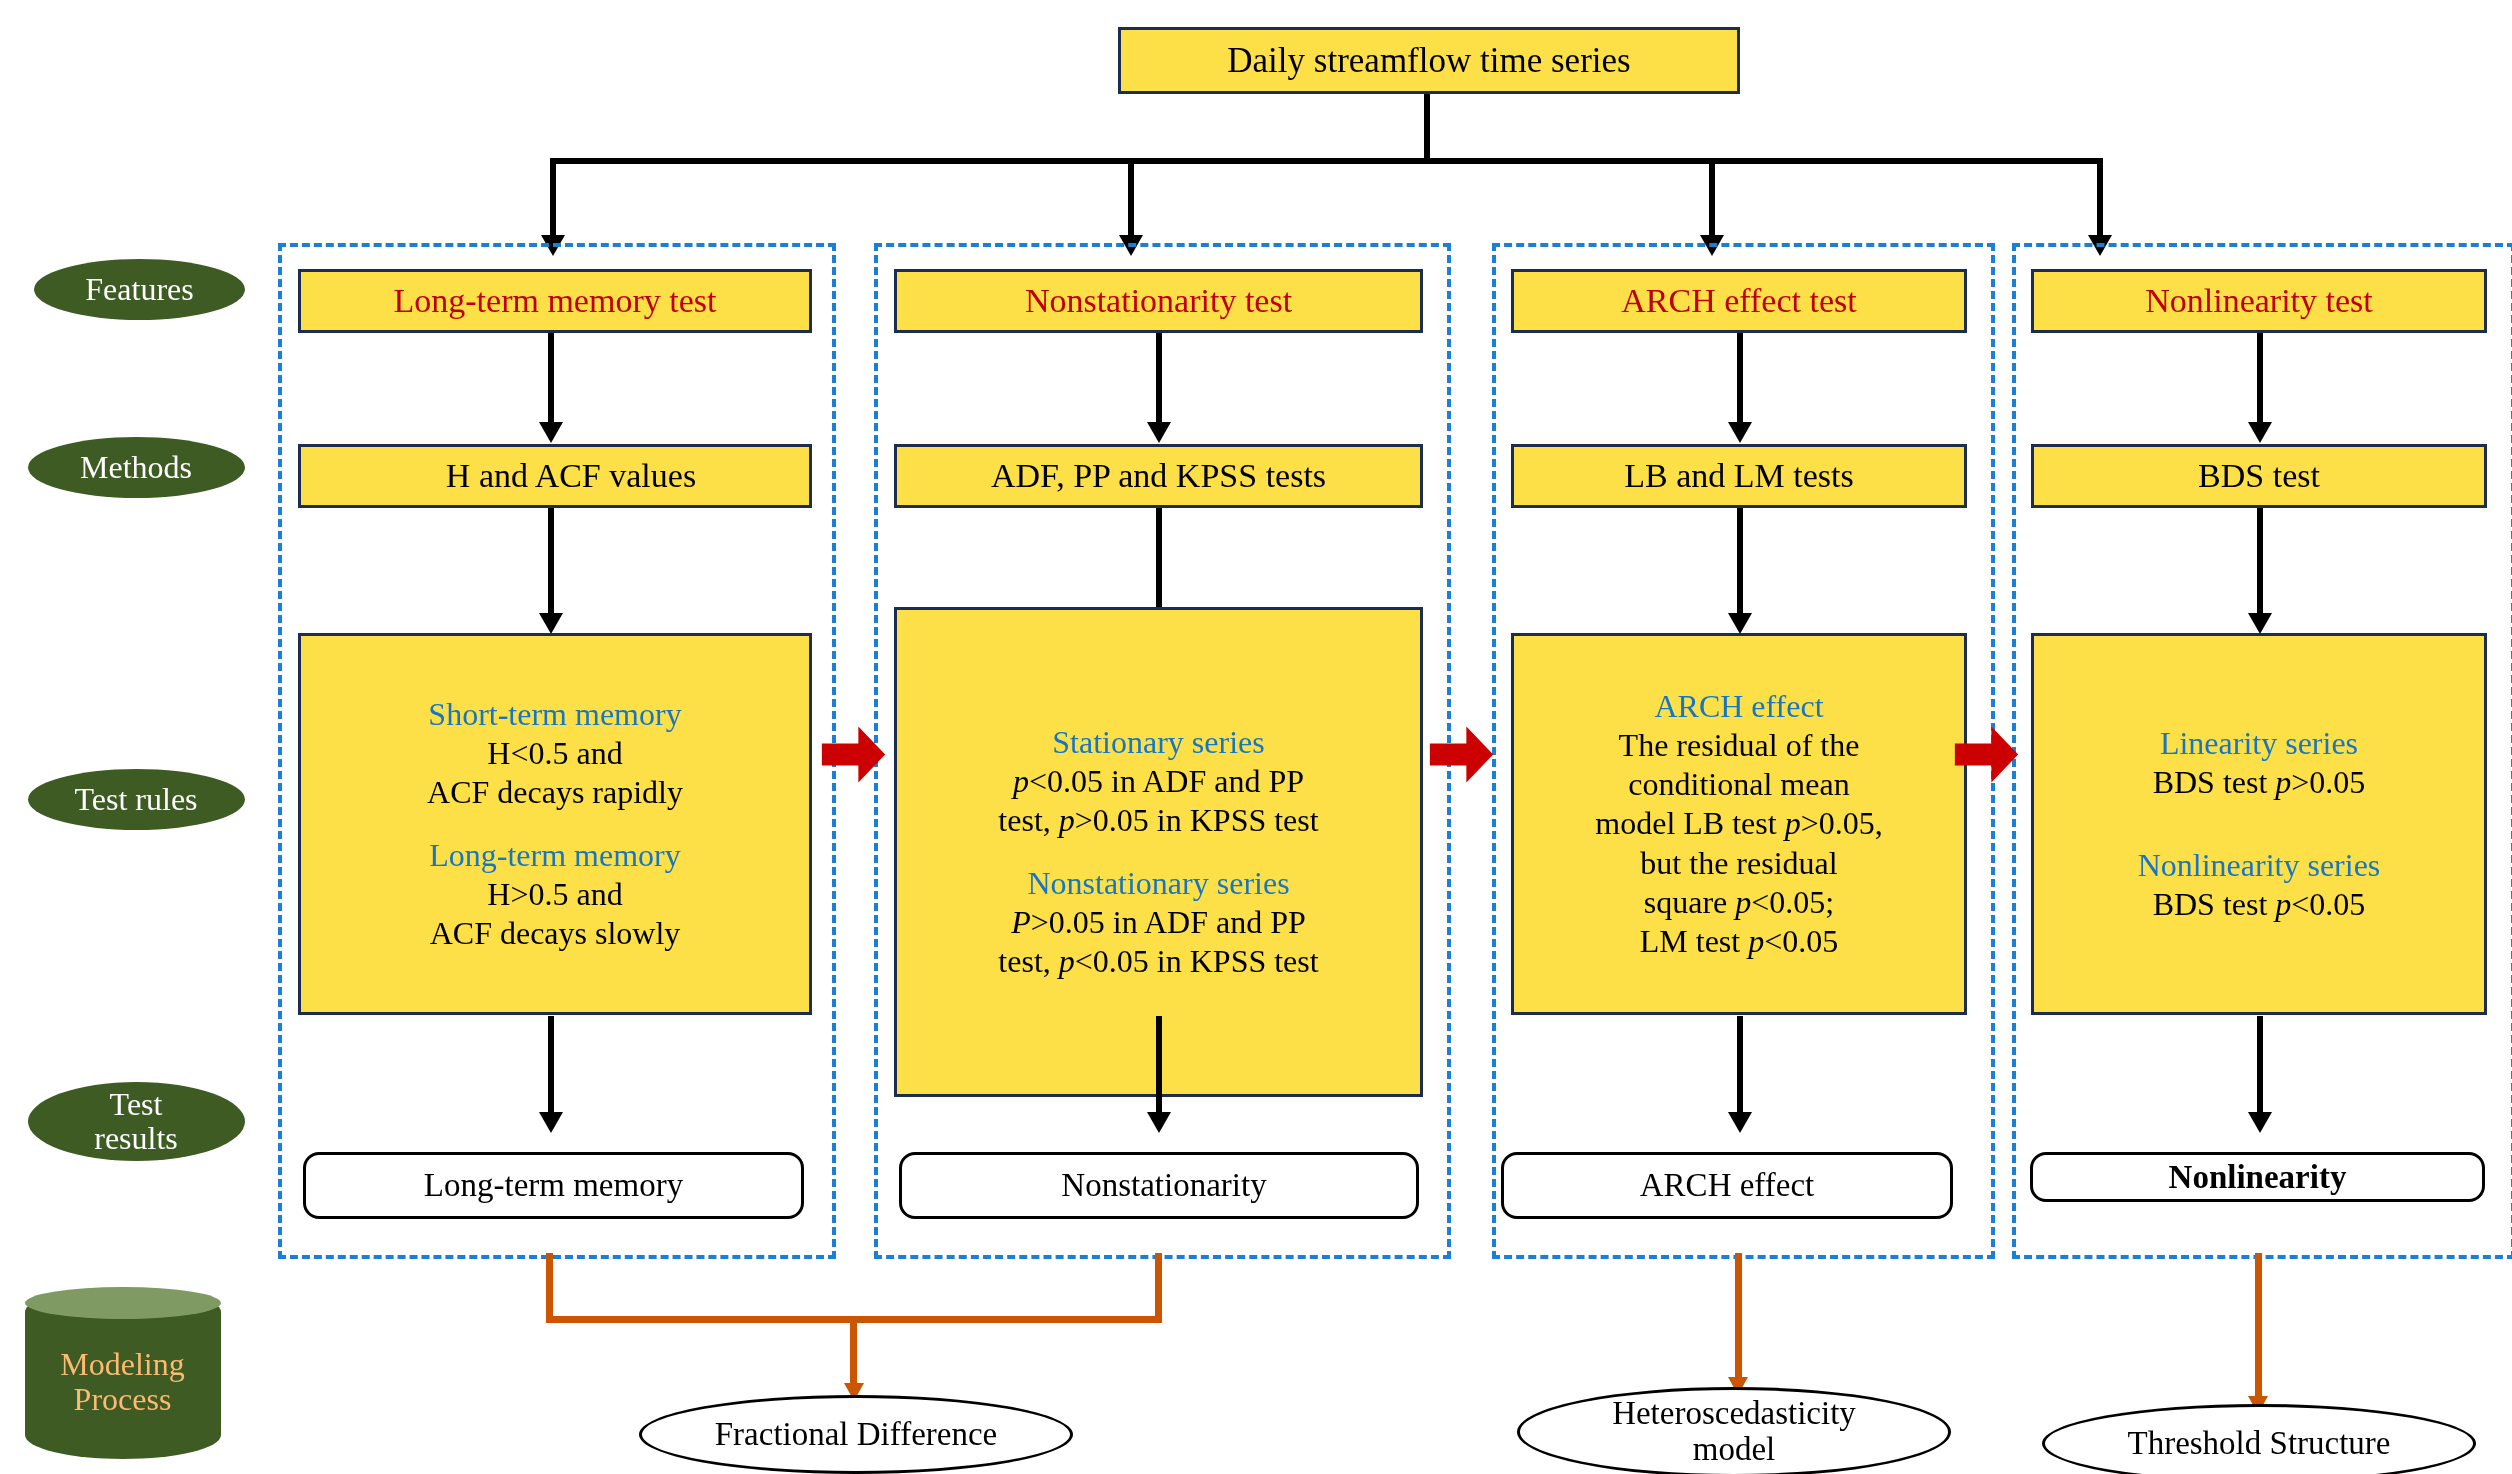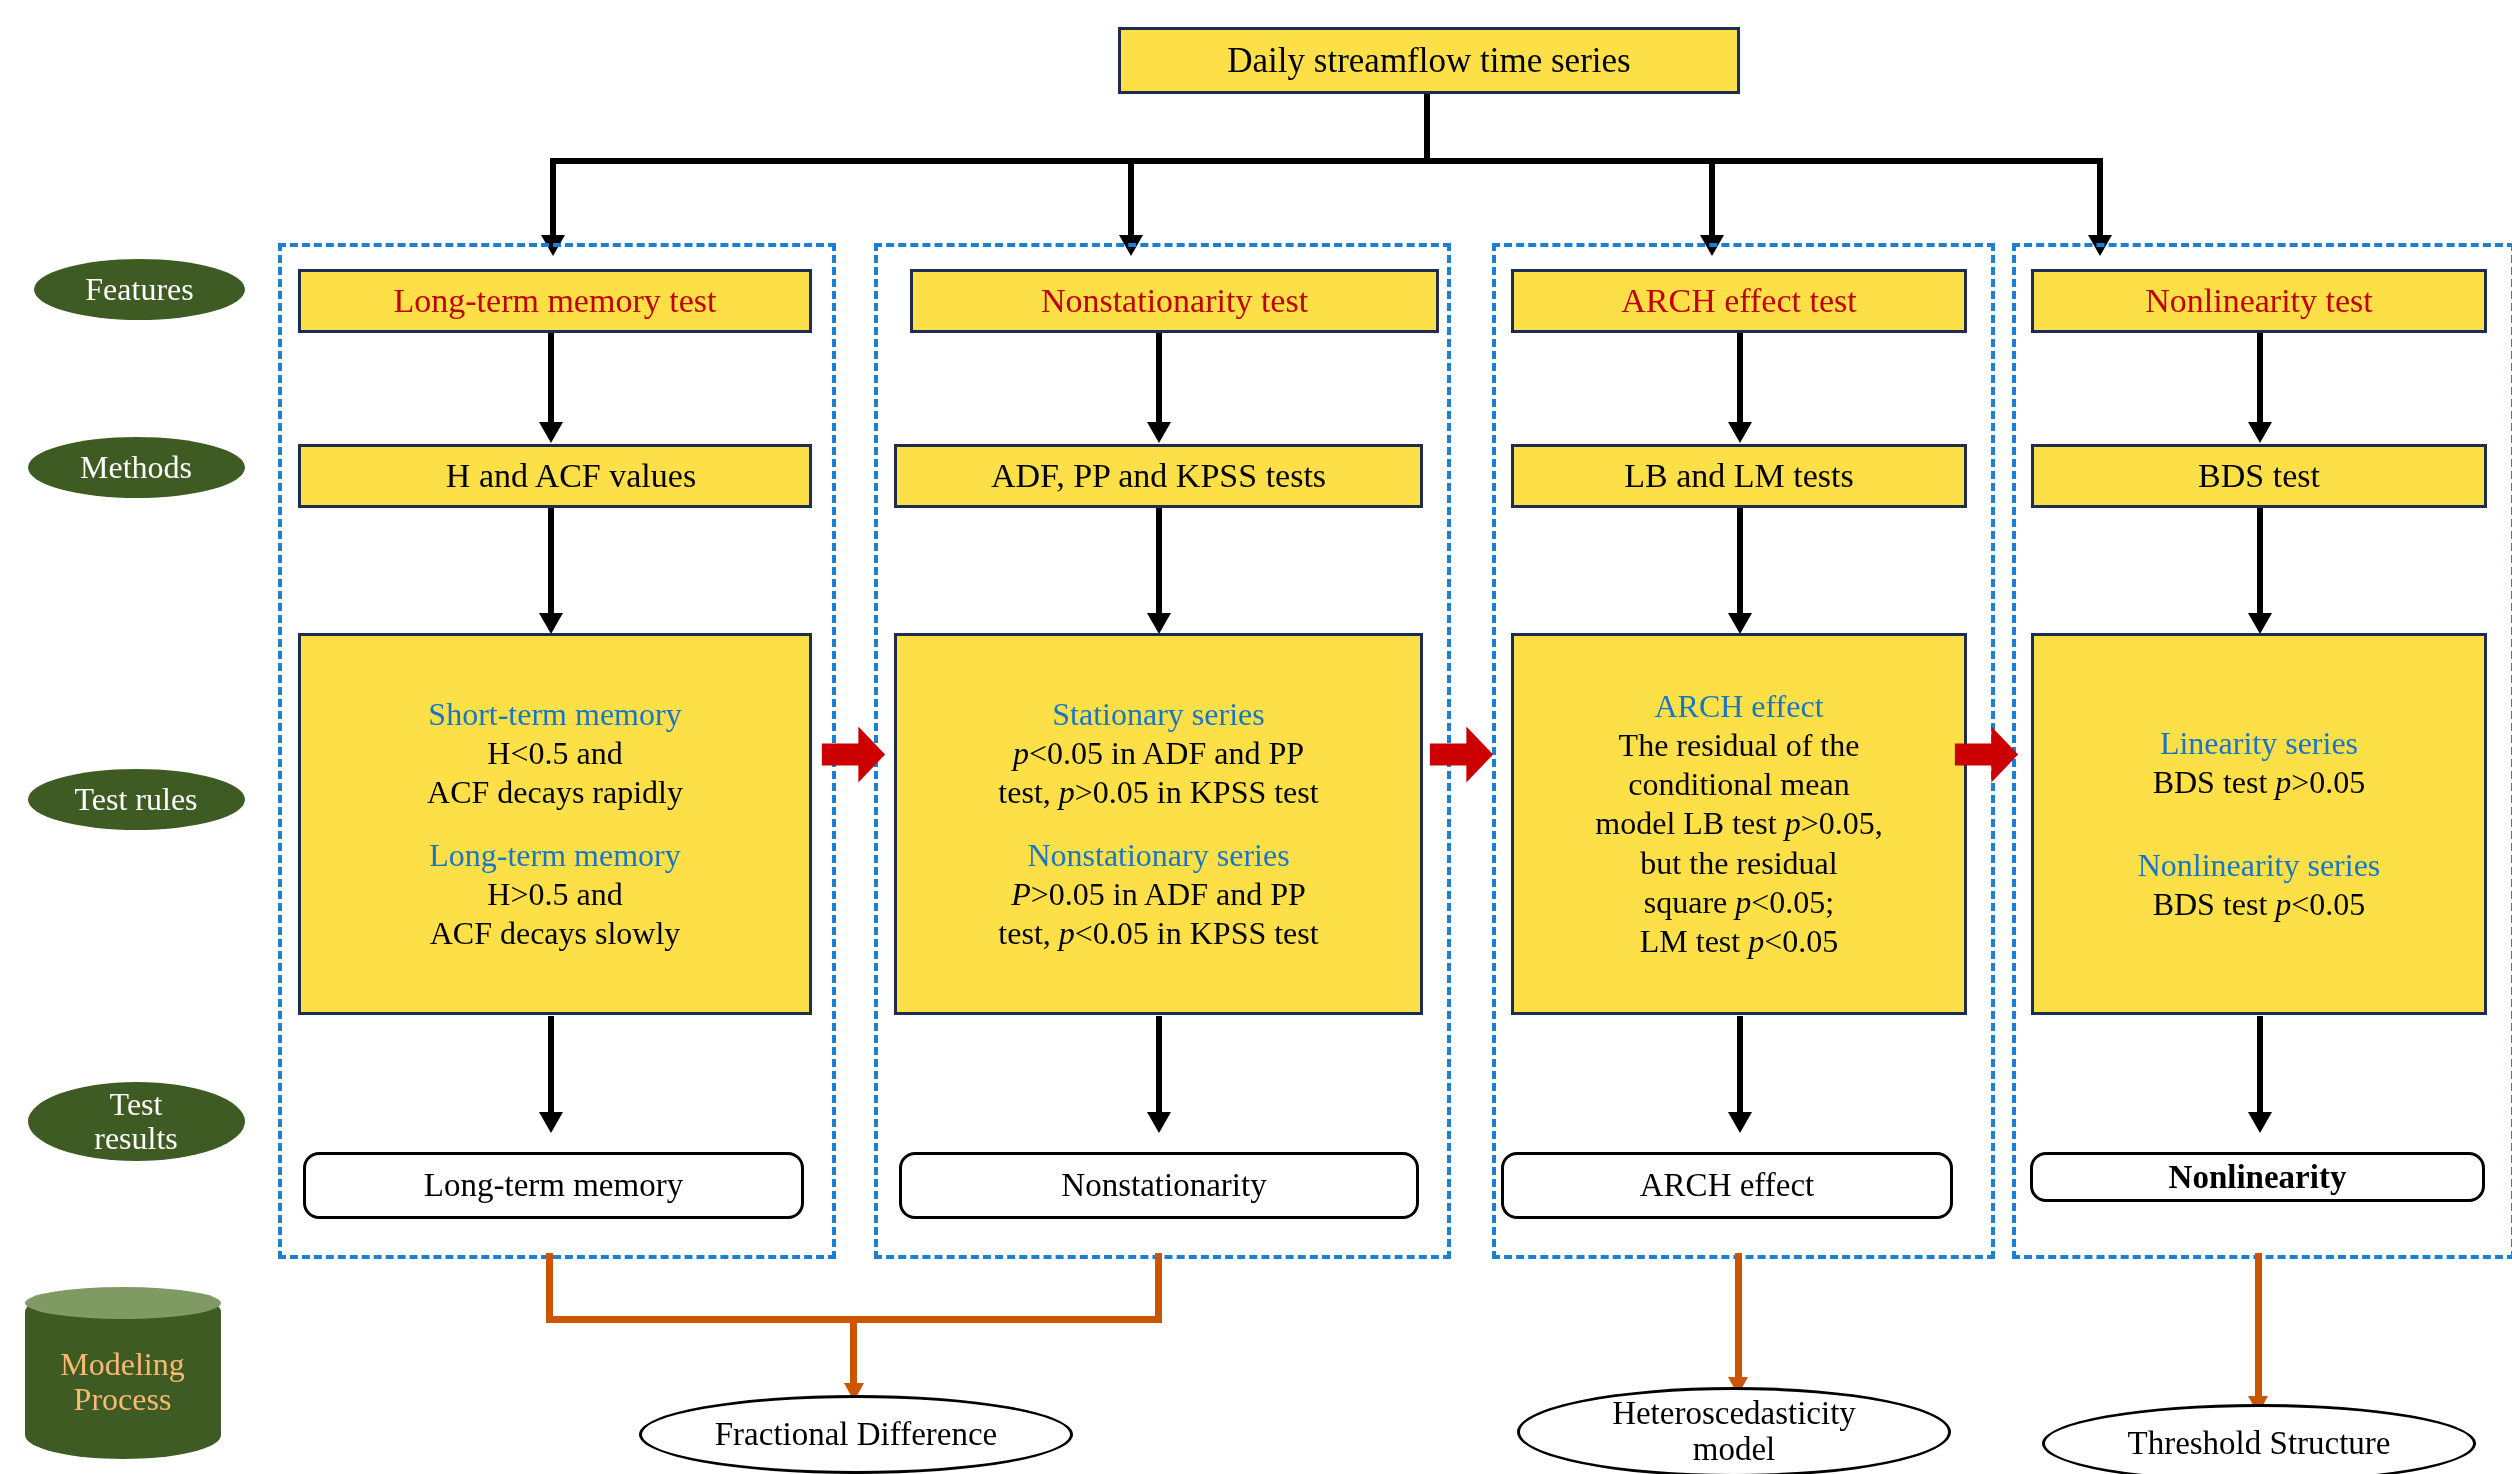--- a/index.html
+++ b/index.html
@@ -169,33 +169,33 @@
 </div>
 <div class="vline" style="left:548px;top:1016px;width:5.5px;height:98px;"></div>
 <div class="arrowdown" style="left:539px;top:1112px;"></div>
 
 <div class="rbox" style="left:303px;top:1152px;width:501px;height:67px;">
   <span>Long-term memory</span>
 </div>
 
 <div class="colbox" style="left:874px;top:243px;width:569px;height:1008px;"></div>
 
-<div class="nbox feature" style="left:894px;top:269px;width:529px;height:64px;margin-left:16px;">
+<div class="nbox feature" style="left:894px;top:269px;width:529px;height:64px;">
   <span>Nonstationarity test</span>
 </div>
 <div class="vline" style="left:1156px;top:333px;width:5.5px;height:92px;"></div>
 <div class="arrowdown" style="left:1147px;top:422px;"></div>
 
 <div class="nbox method" style="left:894px;top:444px;width:529px;height:64px;">
   <span>ADF, PP and KPSS tests</span>
 </div>
 <div class="vline" style="left:1156px;top:508px;width:5.5px;height:107px;"></div>
 <div class="arrowdown" style="left:1147px;top:613px;"></div>
 
-<div class="nbox rules" style="left:894px;top:633px;width:529px;height:382px;">
+<div class="nbox rules" style="left:894px;top:607px;width:529px;height:490px;">
   <span class="ln hl">Stationary series</span>
   <span class="ln"><span class="it">p</span>&lt;0.05 in ADF and PP</span>
   <span class="ln">test, <span class="it">p</span>&gt;0.05 in KPSS test</span>
   <span class="gap"></span>
   <span class="ln hl">Nonstationary series</span>
   <span class="ln"><span class="it">P</span>&gt;0.05 in ADF and PP</span>
   <span class="ln">test, <span class="it">p</span>&lt;0.05 in KPSS test</span>
 </div>
 <div class="vline" style="left:1156px;top:1016px;width:5.5px;height:98px;"></div>
 <div class="arrowdown" style="left:1147px;top:1112px;"></div>

